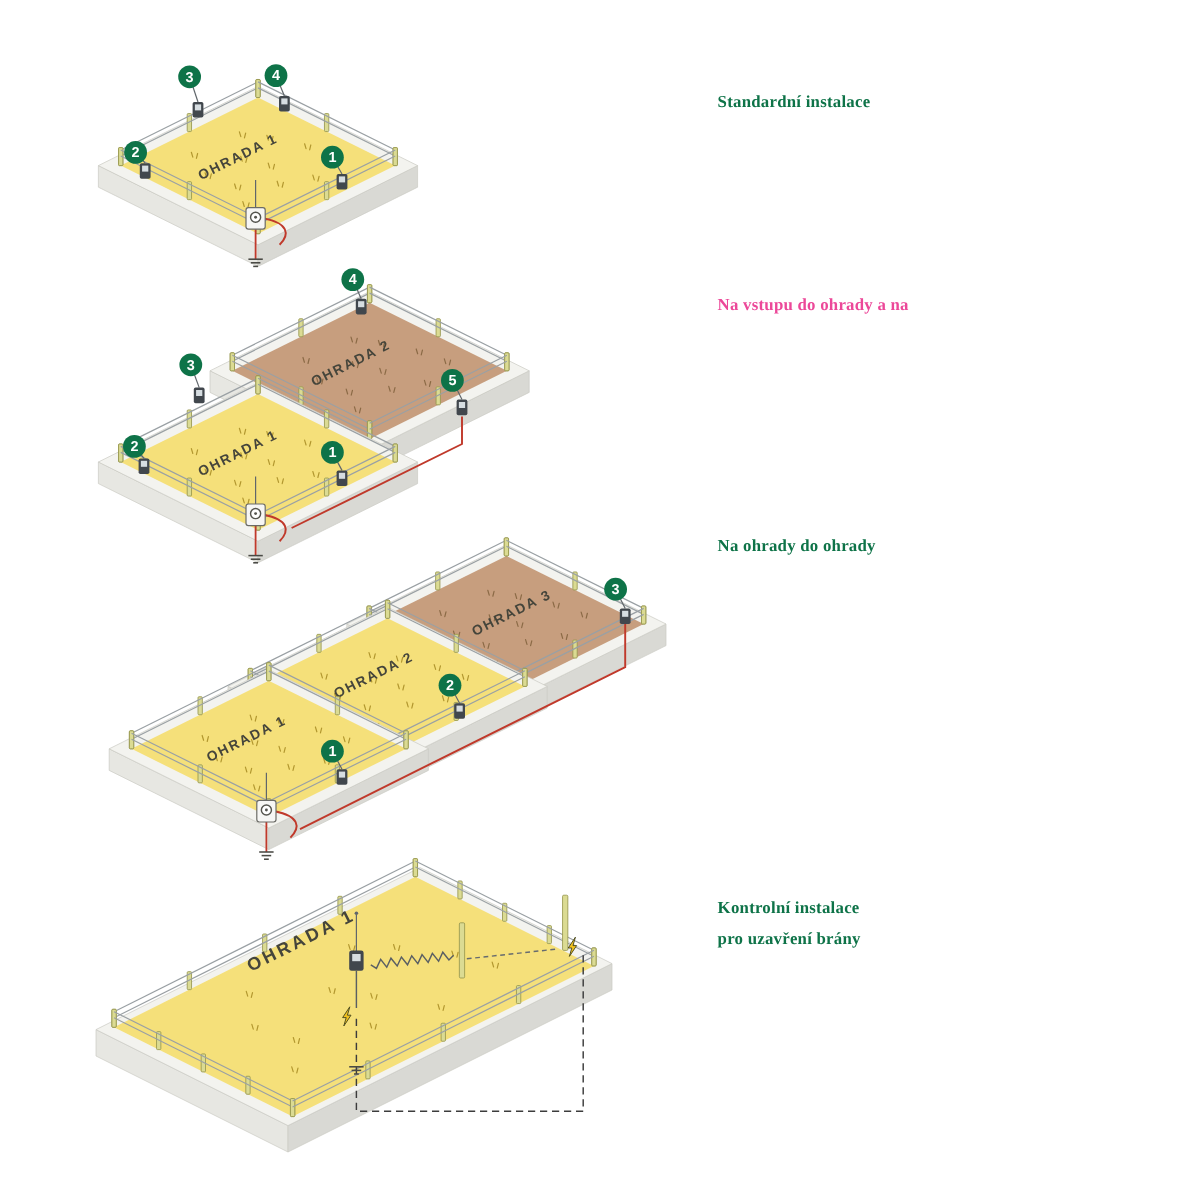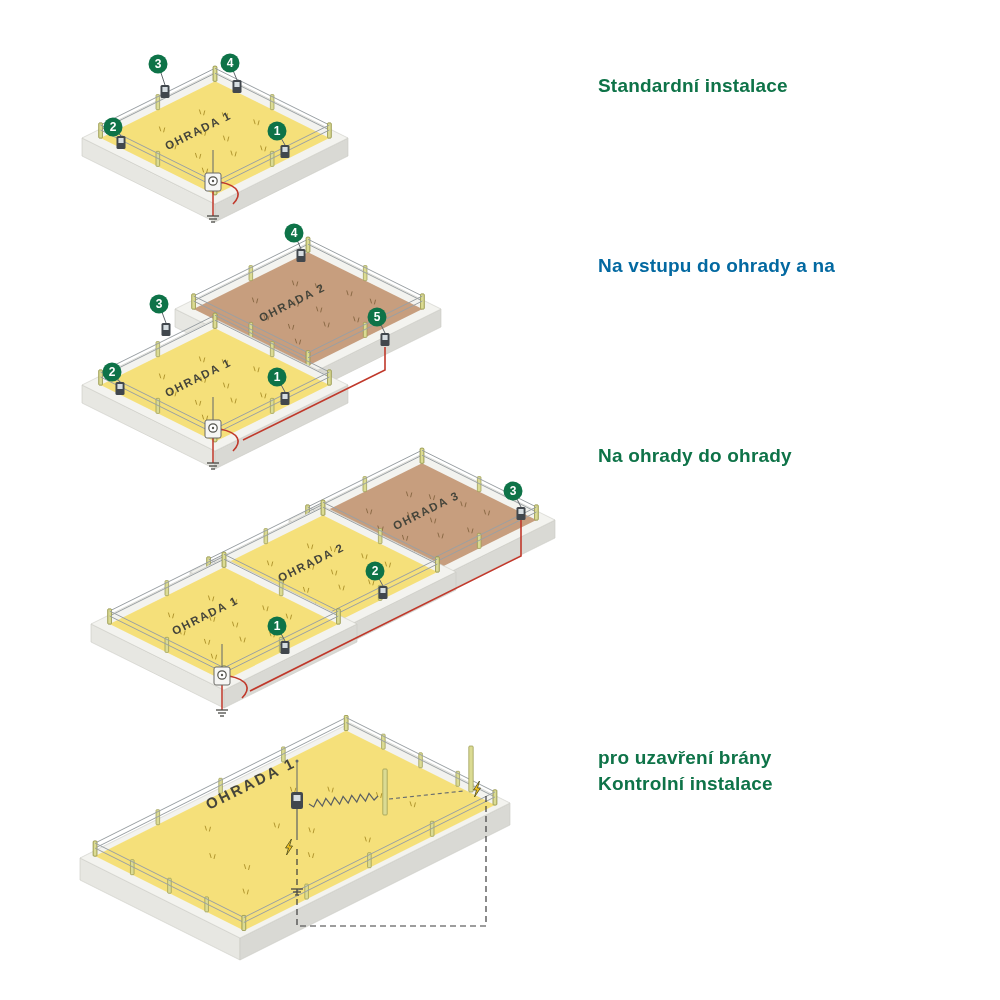--- a/index.html
+++ b/index.html
@@ -1,20 +1,20 @@
 <!DOCTYPE html>
 <html><head>
 <meta charset="utf-8">
 <style>
   html,body{margin:0;padding:0;background:#fff;}
   .stage{position:relative;width:1000px;height:1000px;background:#ffffff;overflow:hidden;
          font-family:"Liberation Sans",sans-serif;}
   #art{position:absolute;left:0;top:0;}
   .caption{position:absolute;left:598px;width:380px;color:#0e7348;font-weight:700;
-           font-size:19px;line-height:26px;letter-spacing:.2px;}
+           font-size:14px;line-height:26px;letter-spacing:.2px;font-family:Liberation Serif, serif;}
   .caption span{display:block;}
   .pl{font-family:"Liberation Sans",sans-serif;font-weight:700;font-size:11.5px;fill:#45453b;letter-spacing:1.6px;}
   .pl.big{font-size:15px;letter-spacing:2.6px;}
   .bn{font-family:"Liberation Sans",sans-serif;font-weight:700;font-size:12px;fill:#ffffff;}
 </style>
 </head>
 <body>
 
 <div class="stage">
   <svg id="art" width="1000" height="1000" viewBox="0 0 1000 1000">
@@ -397,25 +397,25 @@
         <line x1="293" y1="892" x2="301" y2="892" stroke="#4a4a45" stroke-width="1.3"></line>
         <line x1="295" y1="895" x2="299" y2="895" stroke="#4a4a45" stroke-width="1.3"></line>
       </g>
   </svg>
 
   <div class="captions">
     <div class="caption" style="top: 73px; color: rgb(14, 115, 72);">
       <span>Standardní instalace</span>
       <span></span>
     </div>
-    <div class="caption" style="top: 253px; color: #0369a1;">
+    <div class="caption" style="top: 242px; color: #ec4899;">
       <span>Na vstupu do ohrady a na</span>
     </div>
     <div class="caption" style="top: 443px; color: rgb(14, 115, 72);">
       <span>Na ohrady do ohrady</span>
       <span></span>
     </div>
     <div class="caption" style="top: 745px; color: rgb(14, 115, 72);">
+      <span>Kontrolní instalace</span>
       <span>pro uzavření brány</span>
-      <span>Kontrolní instalace</span>
     </div>
   </div>
 </div>
 
 </body></html>

